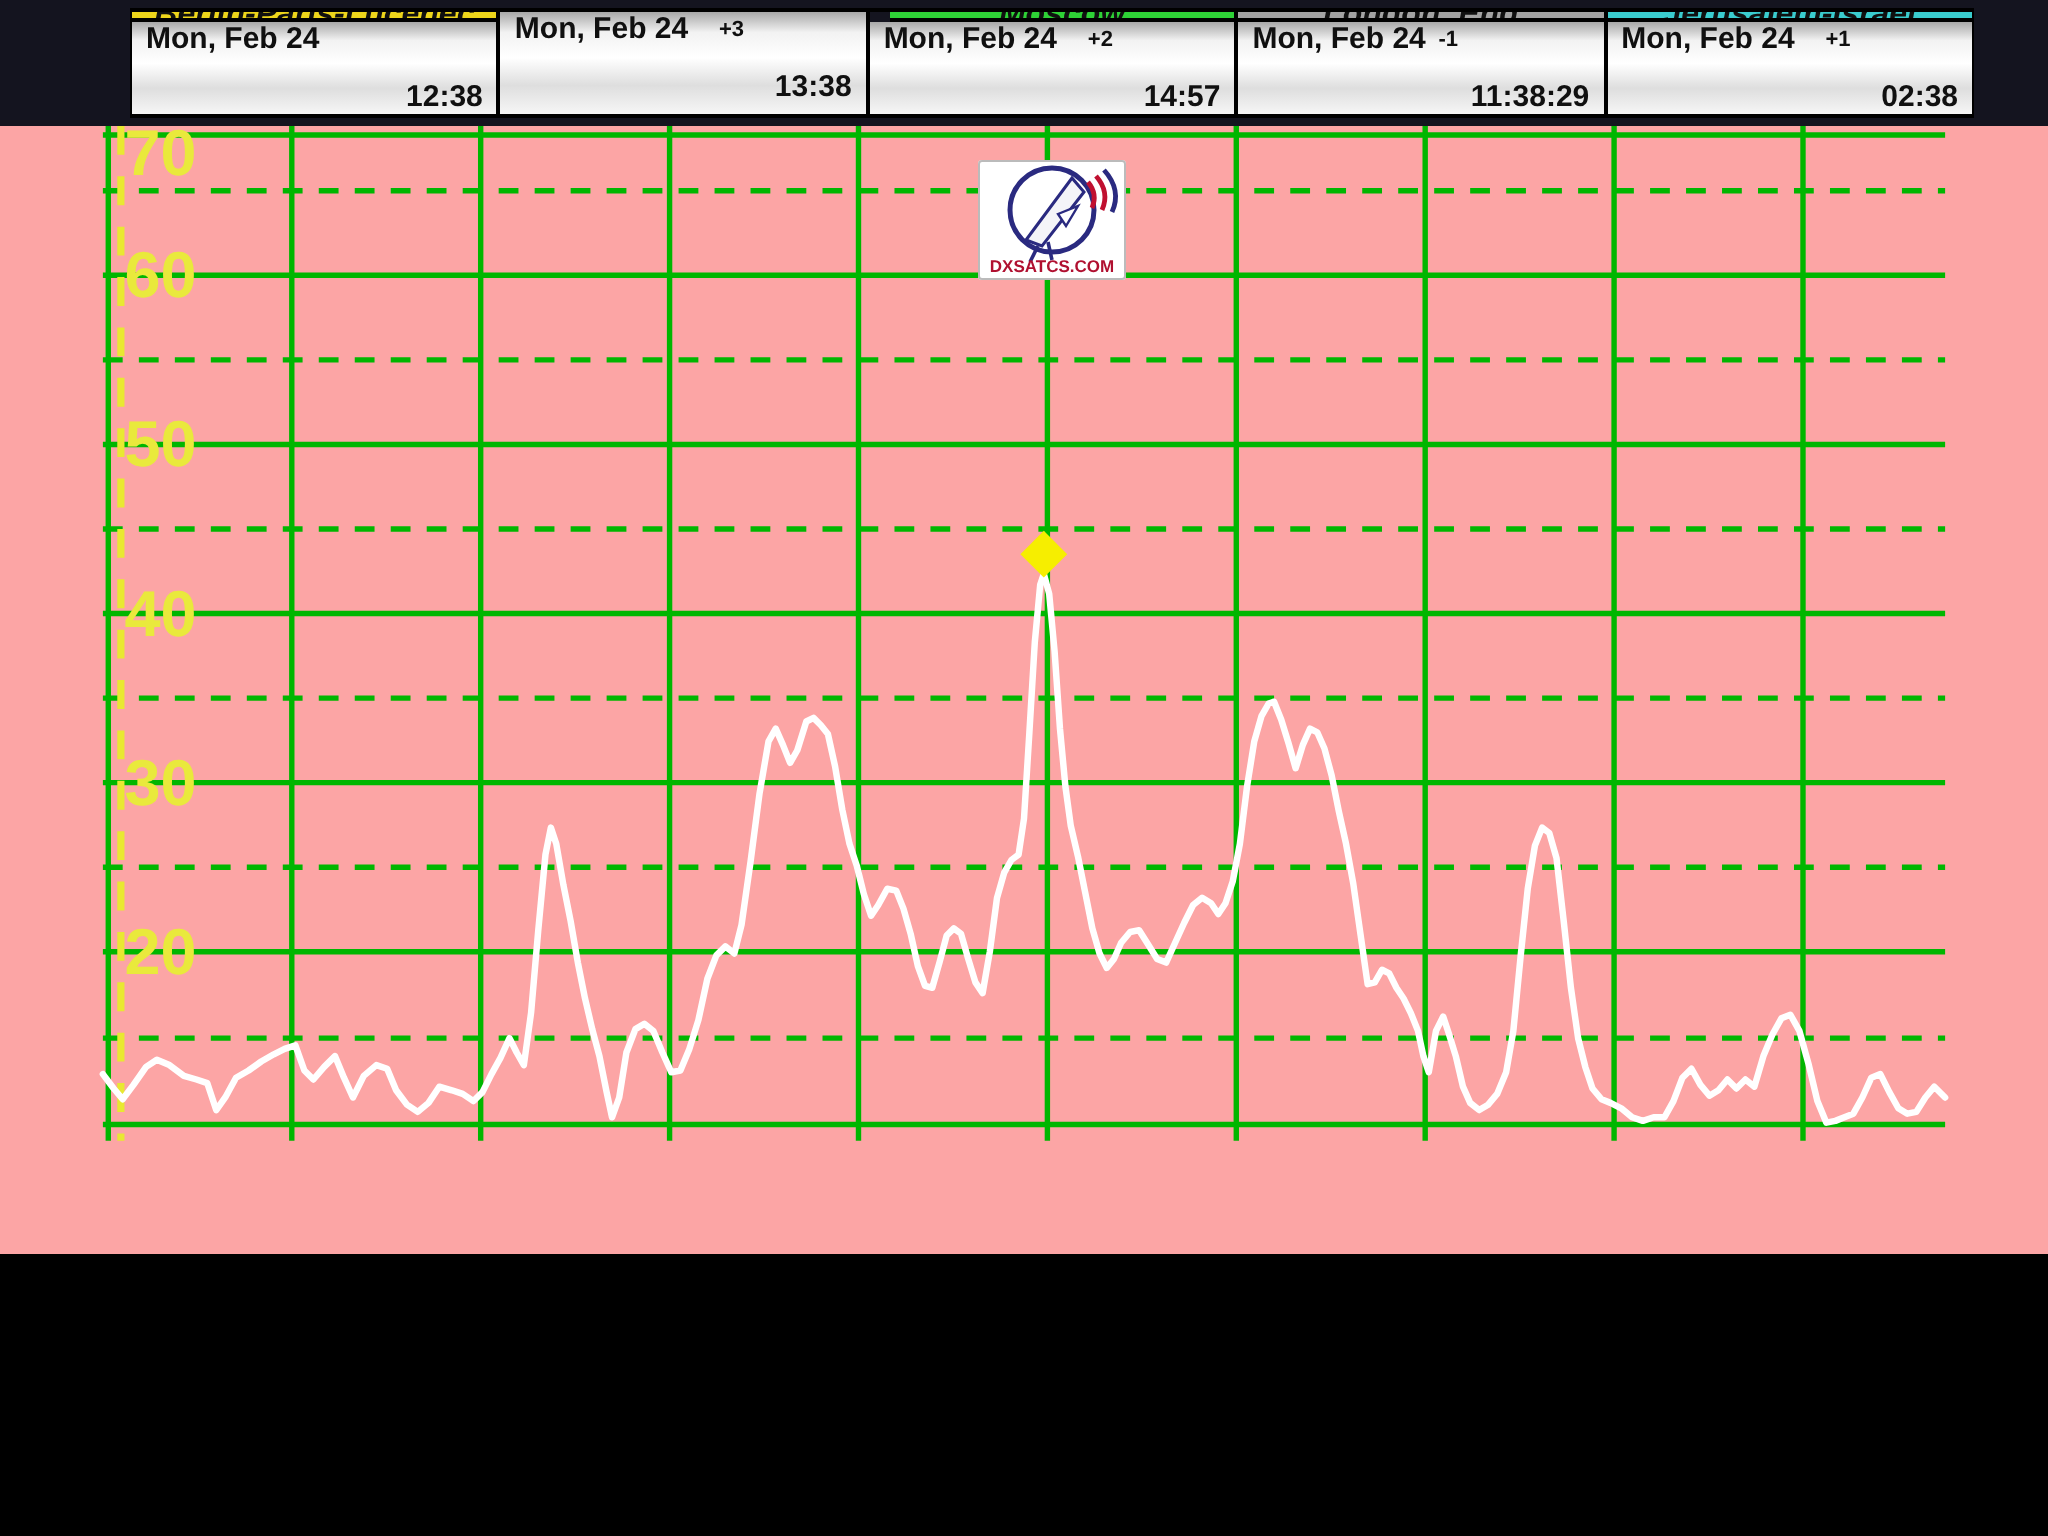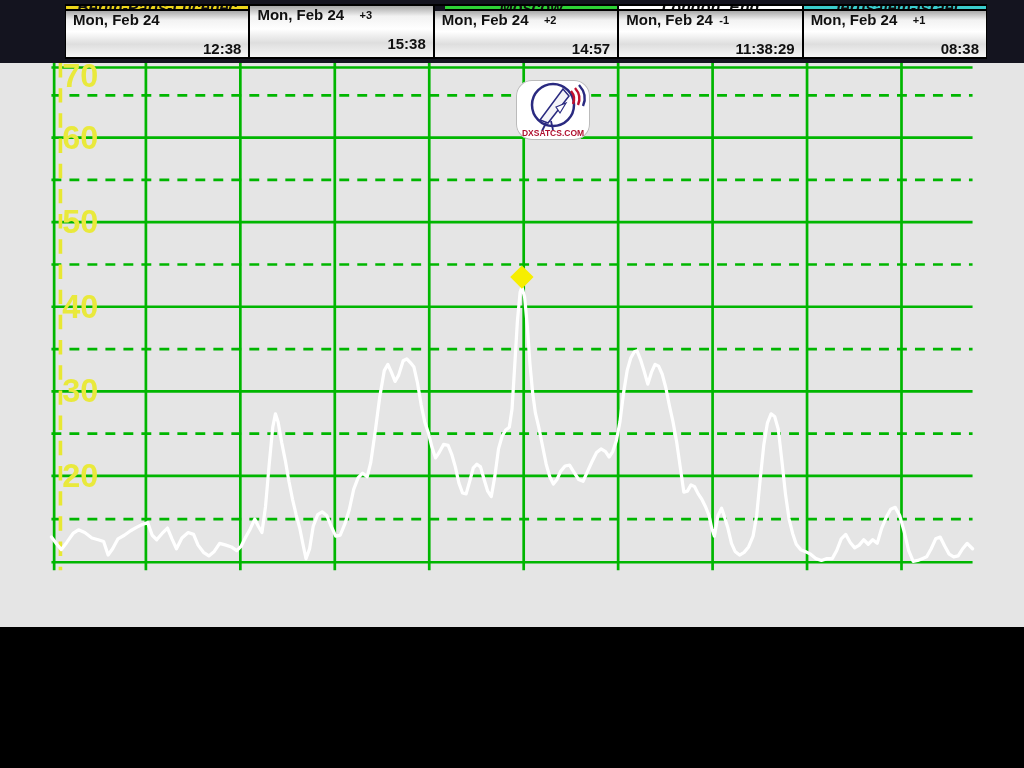--- a/index.html
+++ b/index.html
@@ -12,24 +12,24 @@
          border-left-width:1px;border-right-width:1px;min-width:0;}
   .clock-head{height:25px;display:flex;align-items:center;justify-content:center;
               font-style:italic;font-weight:bold;font-size:16px;color:#101010;
               border-bottom:2px solid #000;white-space:nowrap;overflow:hidden;}
   .clock-body{flex:1;display:flex;align-items:flex-start;padding:0 7px;
               font-weight:bold;font-size:15px;color:#101010;white-space:nowrap;
               background:linear-gradient(180deg,#a8a8a8 0%,#f2f2f2 20%,#ffffff 45%,#dedede 72%,#f6f6f6 100%);}
   .clock-offset{font-size:11px;margin-left:auto;align-self:flex-start;margin-top:3px;}
   .clock-time{margin-left:auto;margin-top:29px;}
   
-  .plot{position:absolute;left:0;top:63px;width:1024px;height:564px;background:#e5e5e5;}
+  .plot{position:absolute;left:0;top:63px;width:1024px;height:564px;background:#fca5a5;}
   .plot svg{position:absolute;left:0;top:0;}
   .logo{position:absolute;left:489px;top:17px;width:74px;height:60px;background:#fff;
-        border-radius:16px;box-shadow:0 0 0 1px #bbb inset;margin-left:27px;}
+        border-radius:2px;box-shadow:0 0 0 1px #bbb inset;}
   
   .bottombar{position:absolute;left:0;top:627px;width:1024px;height:132px;background:#000;}
   .bottom-strip{position:absolute;left:0;top:759px;width:1024px;height:9px;background:#23233c;}
 </style>
 </head>
 <body>
 
 <div class="screen">
 
   <div class="topbar">
@@ -38,45 +38,45 @@
       <div class="clock-body">
         <span class="clock-date">Mon, Feb 24</span>
         <span class="clock-offset"></span>
         <span class="clock-time">12:38</span>
       </div>
     </div>
     <div class="clock">
       <div class="clock-body">
         <span class="clock-date">Mon, Feb 24</span>
         <span class="clock-offset">+3</span>
-        <span class="clock-time">15:38</span>
+        <span class="clock-time">13:38</span>
       </div>
     </div>
     <div class="clock">
       <div class="clock-head" style="background: rgb(46, 209, 54); margin-left: 10px;">Moscow</div>
       <div class="clock-body">
         <span class="clock-date">Mon, Feb 24</span>
         <span class="clock-offset">+2</span>
         <span class="clock-time">14:57</span>
       </div>
     </div>
     <div class="clock">
-      <div class="clock-head" style="background: #ffffff;">London, Eng</div>
+      <div class="clock-head" style="background: #a3a3a3;">London, Eng</div>
       <div class="clock-body">
         <span class="clock-date">Mon, Feb 24</span>
         <span class="clock-offset">-1</span>
         <span class="clock-time">11:38:29</span>
       </div>
     </div>
     <div class="clock">
       <div class="clock-head" style="background: rgb(58, 204, 206);">Jerusalem-Israel</div>
       <div class="clock-body">
         <span class="clock-date">Mon, Feb 24</span>
         <span class="clock-offset">+1</span>
-        <span class="clock-time">08:38</span>
+        <span class="clock-time">02:38</span>
       </div>
     </div>
   </div>
 
   <div class="plot">
     <svg id="plot-svg" width="1024" height="564" viewBox="0 63 1024 627">
         <g>
           <line x1="3" y1="63" x2="3" y2="627" stroke="#00b600" stroke-width="3"></line>
           <line x1="105" y1="63" x2="105" y2="627" stroke="#00b600" stroke-width="3"></line>
           <line x1="210" y1="63" x2="210" y2="627" stroke="#00b600" stroke-width="3"></line>

